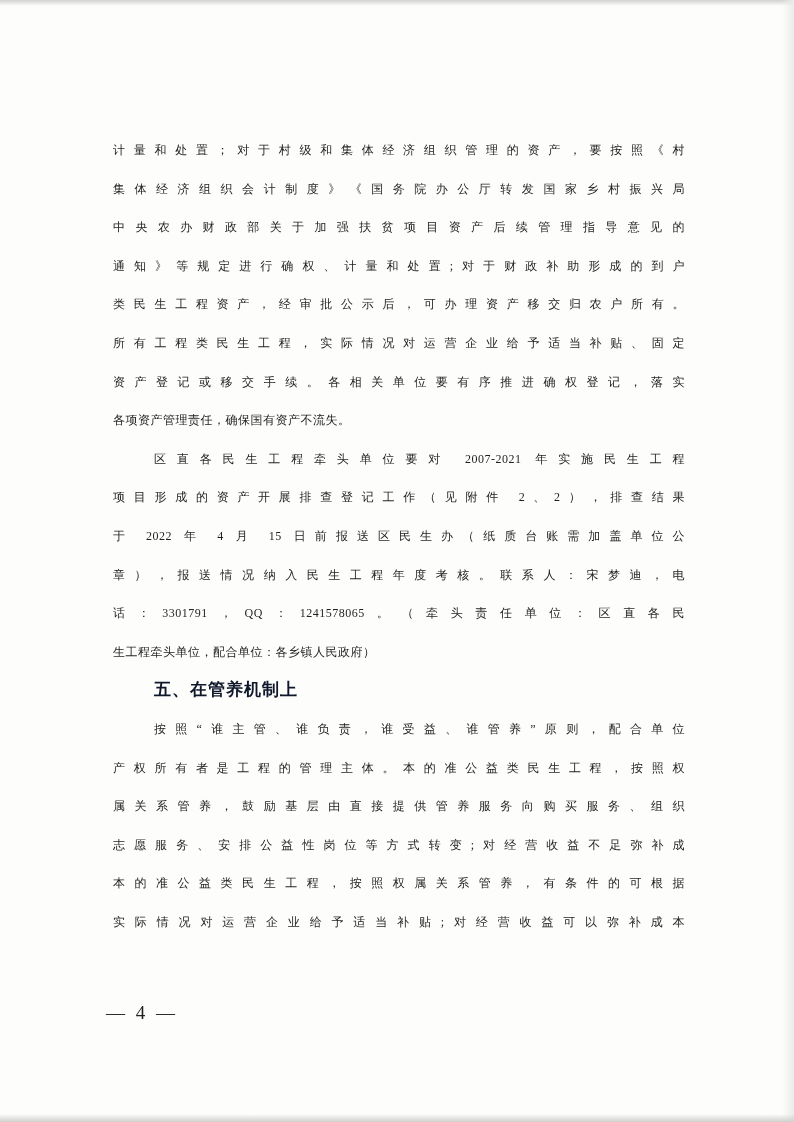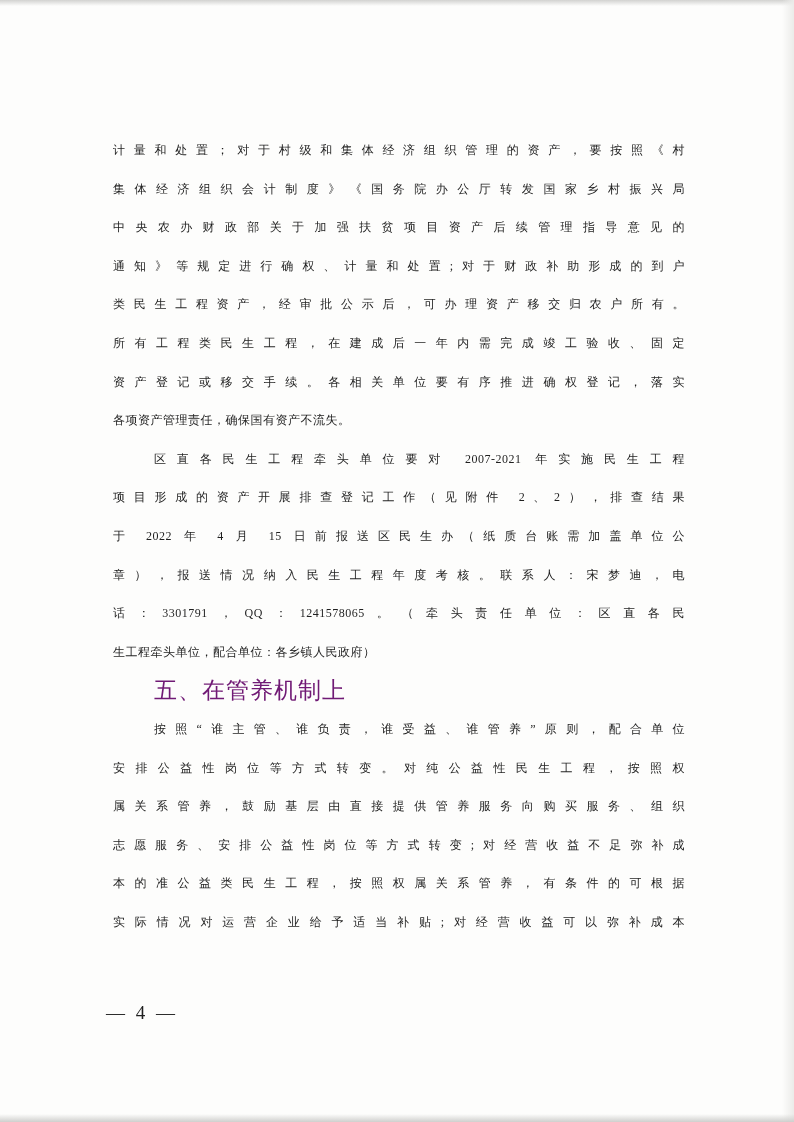--- a/index.html
+++ b/index.html
@@ -45,24 +45,24 @@
     letter-spacing: 0.5px;
   }
   .line.fill {
     text-align-last: justify;
   }
   .line.indent {
     text-indent: 41px;
   }
   .line.heading {
     font-family: "Liberation Sans", sans-serif;
-    font-weight: 400;
-    font-size: 23px;
+    font-weight: 700;
+    font-size: 17px;
     letter-spacing: 1px;
-    color: #701a75;
+    color: #0f172a;
   }
   .pagenum {
     position: absolute;
     left: 106px;
     top: 998px;
     font-size: 19px;
     line-height: 30px;
     letter-spacing: 3px;
     color: #1f1f1f;
     font-family: "Liberation Serif", serif;
@@ -76,38 +76,38 @@
   <div class="edge-right"></div>
   <div class="edge-bottom"></div>
 
   <main class="doc" id="doc-body">
       <div>
         <div class="line fill">计量和处置；对于村级和集体经济组织管理的资产，要按照《村</div>
         <div class="line fill">集体经济组织会计制度》《国务院办公厅转发国家乡村振兴局</div>
         <div class="line fill">中央农办财政部关于加强扶贫项目资产后续管理指导意见的</div>
         <div class="line fill">通知》等规定进行确权、计量和处置;对于财政补助形成的到户</div>
         <div class="line fill">类民生工程资产，经审批公示后，可办理资产移交归农户所有。</div>
-        <div class="line fill">所有工程类民生工程，在建成后一年内需完成竣工验收、固定</div>
+        <div class="line fill">所有工程类民生工程，实际情况对运营企业给予适当补贴、固定</div>
         <div class="line fill">资产登记或移交手续。各相关单位要有序推进确权登记，落实</div>
         <div class="line">各项资产管理责任，确保国有资产不流失。</div>
       </div>
       <div>
         <div class="line fill indent">区直各民生工程牵头单位要对 2007-2021 年实施民生工程</div>
         <div class="line fill">项目形成的资产开展排查登记工作（见附件 2、2），排查结果</div>
         <div class="line fill">于 2022 年 4 月 15 日前报送区民生办（纸质台账需加盖单位公</div>
         <div class="line fill">章），报送情况纳入民生工程年度考核。联系人：宋梦迪，电</div>
         <div class="line fill">话：3301791，QQ：1241578065。（牵头责任单位：区直各民</div>
         <div class="line">生工程牵头单位，配合单位：各乡镇人民政府）</div>
       </div>
       <div>
         <div class="line indent heading">五、在管养机制上</div>
       </div>
       <div>
         <div class="line fill indent">按照“谁主管、谁负责，谁受益、谁管养”原则，配合单位</div>
-        <div class="line fill">安排公益性岗位等方式转变。对纯公益性民生工程，按照权</div>
+        <div class="line fill">产权所有者是工程的管理主体。本的准公益类民生工程，按照权</div>
         <div class="line fill">属关系管养，鼓励基层由直接提供管养服务向购买服务、组织</div>
         <div class="line fill">志愿服务、安排公益性岗位等方式转变;对经营收益不足弥补成</div>
         <div class="line fill">本的准公益类民生工程，按照权属关系管养，有条件的可根据</div>
         <div class="line fill">实际情况对运营企业给予适当补贴;对经营收益可以弥补成本</div>
       </div>
     </main>
 
   <div class="pagenum">— 4 —</div>
 </div>
 

